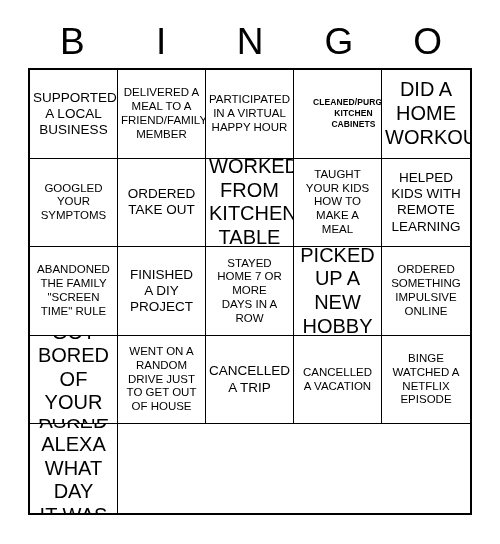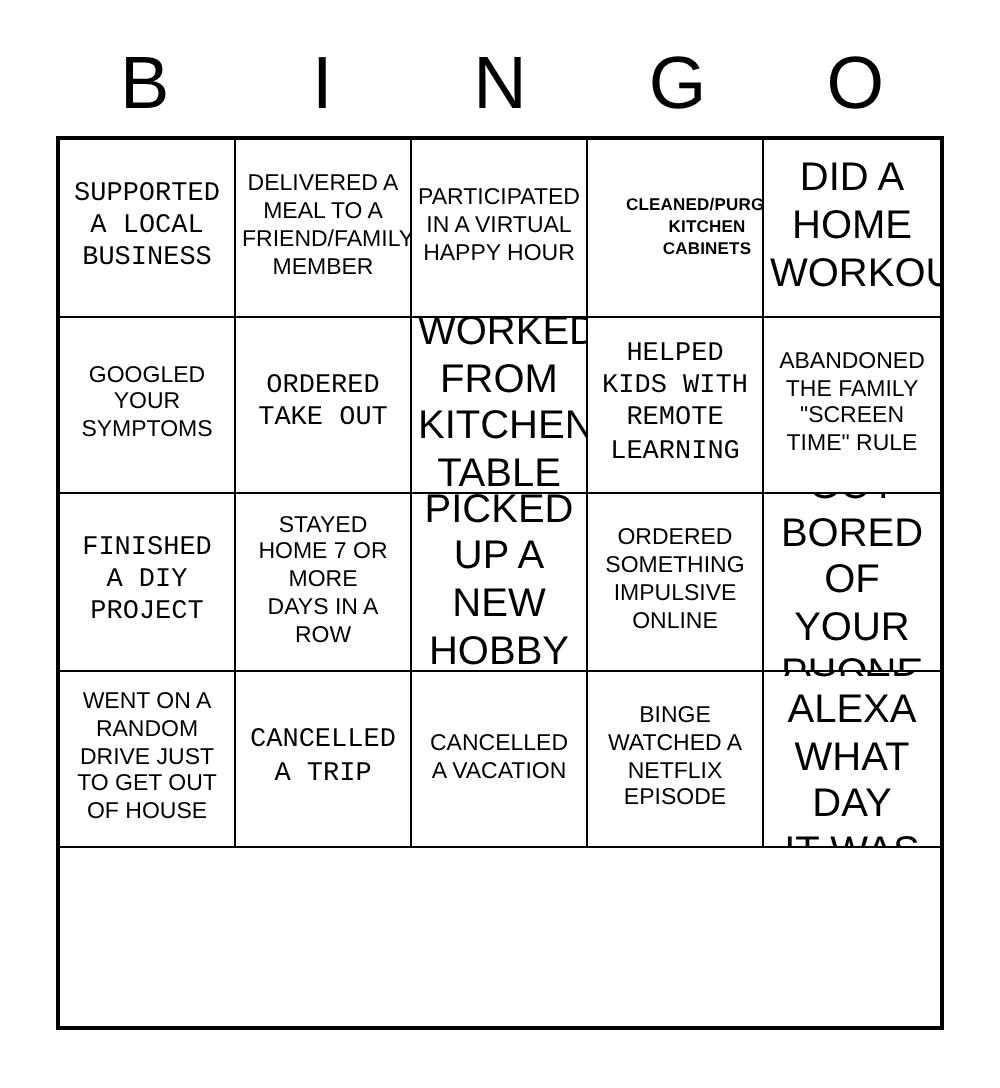--- a/index.html
+++ b/index.html
@@ -73,21 +73,21 @@
     display: block;
     width: 100%;
     line-height: 1.12;
     white-space: pre-line;
     word-break: normal;
   }
   
   .fs-xs  { font-size: 8.5px;  line-height: 1.28; font-weight: 700; letter-spacing: .1px; margin-left: 32px; }
   .fs-s   { font-size: 10px;   line-height: 1.22; }
   .fs-m   { font-size: 11.5px; line-height: 1.2; }
-  .fs-l   { font-size: 13.5px; line-height: 1.2; font-family: Liberation Mono, monospace; }
+  .fs-l   { font-size: 13.5px; line-height: 1.2; }
   .fs-xl  { font-size: 20px; line-height: 1.18; }
   .fs-free{ font-size: 31px;   line-height: 1; }
 </style>
 </head>
 <body>
 
 <div id="card">
 
   <div class="header">
       <div class="header-letter">B</div>
@@ -133,20 +133,27 @@
         <span class="cell-text fs-l">ORDERED
 TAKE OUT</span>
       </div>
       <div class="cell">
         <span class="cell-text fs-xl">WORKED
 FROM
 KITCHEN
 TABLE</span>
       </div>
       <div class="cell">
+        <span class="cell-text fs-m">TAUGHT
+YOUR KIDS
+HOW TO
+MAKE A
+MEAL</span>
+      </div>
+      <div class="cell">
         <span class="cell-text fs-l">HELPED
 KIDS WITH
 REMOTE
 LEARNING</span>
       </div>
       <div class="cell">
         <span class="cell-text fs-m">ABANDONED
 THE FAMILY
 "SCREEN
 TIME" RULE</span>

